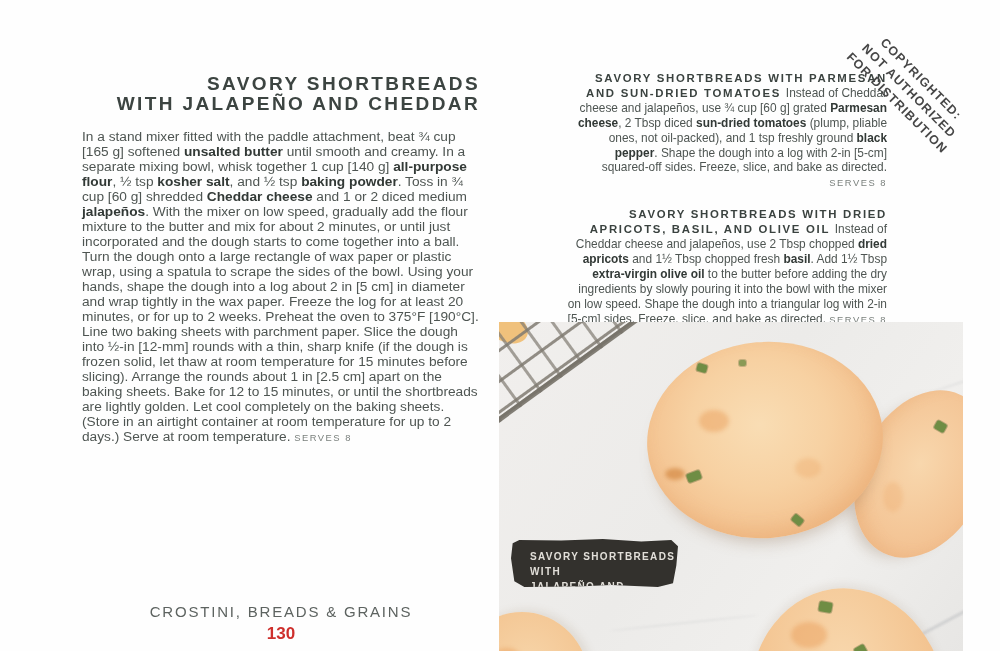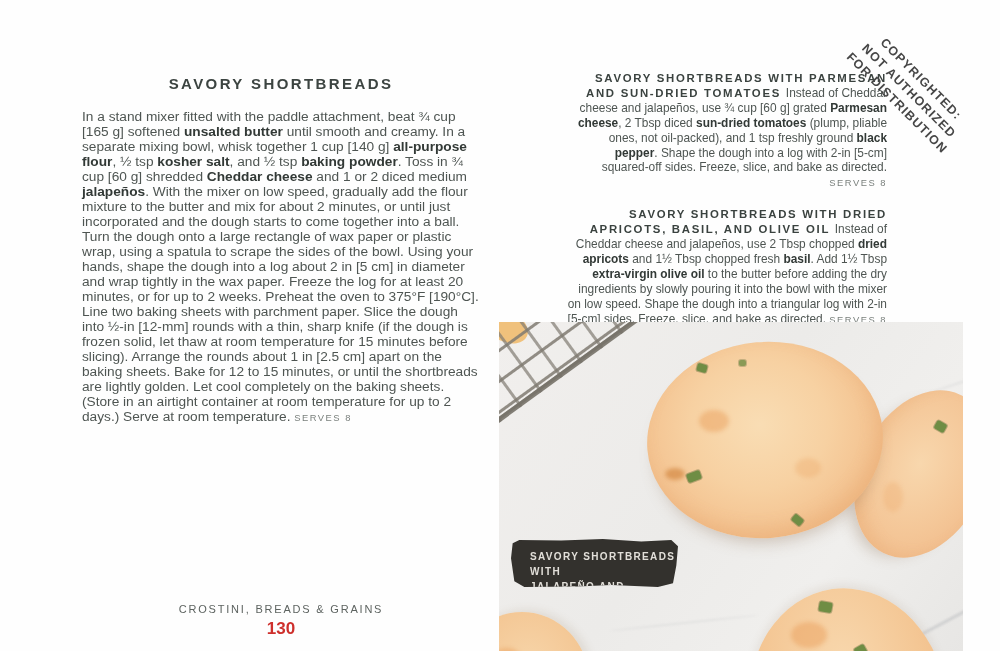--- a/index.html
+++ b/index.html
@@ -3,33 +3,33 @@
 <meta charset="utf-8">
 <style>
   html,body{margin:0;padding:0;background:#ffffff;}
   #page{
     position:relative;width:1000px;height:651px;background:#fefefe;
     font-family:"Liberation Sans",sans-serif;overflow:hidden;
   }
   
   .left-col{position:absolute;left:82px;top:74px;width:398px;}
   .recipe-title{
-    text-align:center;font-size:15px;font-weight:700;letter-spacing:2.4px;
+    text-align:right;font-size:19px;font-weight:700;letter-spacing:2.4px;
     color:#3c4441;line-height:20px;margin-bottom:15px;
   }
   .recipe-body{font-size:13.7px;line-height:15px;color:#4e5552;}
   .seg-b{font-weight:700;color:#323936;}
   .seg-s{font-size:9.4px;letter-spacing:1.5px;color:#7a807d;}
   .seg-h{font-weight:700;letter-spacing:1.7px;font-size:11.4px;color:#3a423f;}
   
   .right-col{position:absolute;left:565px;top:71px;width:322px;}
   .variation{font-size:11.9px;line-height:14.9px;color:#4e5552;margin-bottom:16px;text-align:right;}
   
   .footer{position:absolute;left:82px;top:603px;width:398px;text-align:center;}
-  .footer-section{font-size:11px;letter-spacing:1.8px;color:#5d6360;}
+  .footer-section{font-size:15px;letter-spacing:1.8px;color:#5d6360;}
   .footer-page{font-size:17px;font-weight:700;color:#ce2f2c;margin-top:4px;}
   
   .watermark{
     position:absolute;left:824px;top:16px;width:170px;height:150px;
     display:flex;flex-direction:column;justify-content:center;text-align:center;
     transform:rotate(45deg);color:#474747;font-weight:700;font-size:12.5px;
     letter-spacing:1.1px;line-height:17px;z-index:30;
   }
   
   .photo{
@@ -94,20 +94,21 @@
 
   <div class="watermark">
     <div>COPYRIGHTED:</div>
     <div>NOT AUTHORIZED</div>
     <div>FOR DISTRIBUTION</div>
   </div>
 
   <div class="left-col">
     <div class="recipe-title">
       <div>SAVORY SHORTBREADS</div>
+      <div>WITH JALAPEÑO AND CHEDDAR</div>
     </div>
     <div class="recipe-body"><span>In a stand mixer fitted with the paddle attachment, beat ¾ cup [165 g] softened </span><span class="seg-b">unsalted butter</span><span> until smooth and creamy. In a separate mixing bowl, whisk together 1 cup [140 g] </span><span class="seg-b">all-purpose flour</span><span>, ½ tsp </span><span class="seg-b">kosher salt</span><span>, and ½ tsp </span><span class="seg-b">baking powder</span><span>. Toss in ¾ cup [60 g] shredded </span><span class="seg-b">Cheddar cheese</span><span> and 1 or 2 diced medium </span><span class="seg-b">jalapeños</span><span>. With the mixer on low speed, gradually add the flour mixture to the butter and mix for about 2 minutes, or until just incorporated and the dough starts to come together into a ball. Turn the dough onto a large rectangle of wax paper or plastic wrap, using a spatula to scrape the sides of the bowl. Using your hands, shape the dough into a log about 2 in [5 cm] in diameter and wrap tightly in the wax paper. Freeze the log for at least 20 minutes, or for up to 2 weeks. Preheat the oven to 375°F [190°C]. Line two baking sheets with parchment paper. Slice the dough into ½-in [12-mm] rounds with a thin, sharp knife (if the dough is frozen solid, let thaw at room temperature for 15 minutes before slicing). Arrange the rounds about 1 in [2.5 cm] apart on the baking sheets. Bake for 12 to 15 minutes, or until the shortbreads are lightly golden. Let cool completely on the baking sheets. (Store in an airtight container at room temperature for up to 2 days.) Serve at room temperature. </span><span class="seg-s">SERVES 8</span></div>
   </div>
 
   <div class="right-col">
     <div class="variation"><span class="seg-h">SAVORY SHORTBREADS WITH PARMESAN AND SUN-DRIED TOMATOES </span><span>Instead of Cheddar cheese and jalapeños, use ¾ cup [60 g] grated </span><span class="seg-b">Parmesan cheese</span><span>, 2 Tbsp diced </span><span class="seg-b">sun-dried tomatoes</span><span> (plump, pliable ones, not oil-packed), and 1 tsp freshly ground </span><span class="seg-b">black pepper</span><span>. Shape the dough into a log with 2-in [5-cm] squared-off sides. Freeze, slice, and bake as directed. </span><span class="seg-s">SERVES 8</span></div>
     <div class="variation"><span class="seg-h">SAVORY SHORTBREADS WITH DRIED APRICOTS, BASIL, AND OLIVE OIL </span><span>Instead of Cheddar cheese and jalapeños, use 2 Tbsp chopped </span><span class="seg-b">dried apricots</span><span> and 1½ Tbsp chopped fresh </span><span class="seg-b">basil</span><span>. Add 1½ Tbsp </span><span class="seg-b">extra-virgin olive oil</span><span> to the butter before adding the dry ingredients by slowly pouring it into the bowl with the mixer on low speed. Shape the dough into a triangular log with 2-in [5-cm] sides. Freeze, slice, and bake as directed. </span><span class="seg-s">SERVES 8</span></div>
   </div>
 
   <div class="photo">

